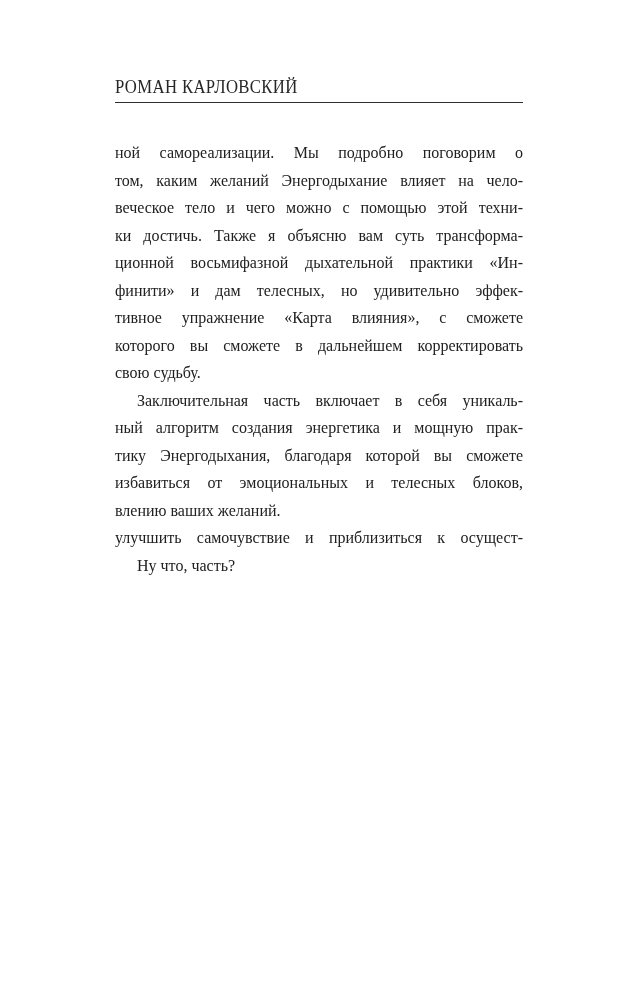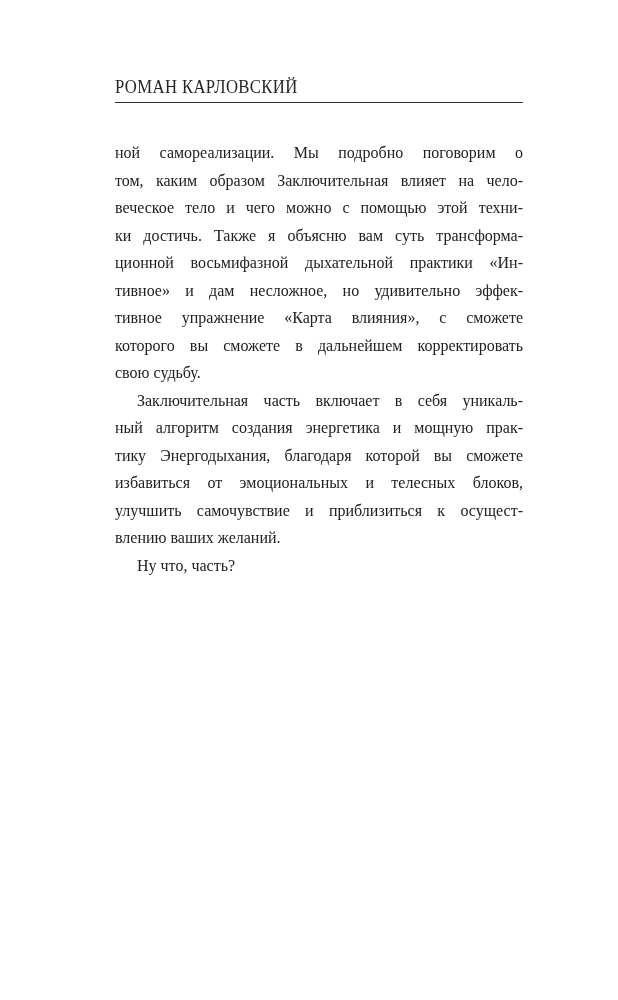--- a/index.html
+++ b/index.html
@@ -71,34 +71,34 @@
 <body>
 
 <div class="page">
   <div class="running-head-wrap">
     <span class="running-head">РОМАН КАРЛОВСКИЙ</span>
   </div>
   <div class="head-rule"></div>
   <div class="text-block">
       <div class="para">
         <div class="line">ной самореализации. Мы подробно поговорим о</div>
-        <div class="line">том, каким образом Заключительная влияет на чело-</div>
+        <div class="line">том, каким желаний Энергодыхание влияет на чело-</div>
         <div class="line">веческое тело и чего можно с помощью этой техни-</div>
         <div class="line">ки достичь. Также я объясню вам суть трансформа-</div>
         <div class="line">ционной восьмифазной дыхательной практики «Ин-</div>
-        <div class="line">тивное» и дам несложное, но удивительно эффек-</div>
+        <div class="line">финити» и дам телесных, но удивительно эффек-</div>
         <div class="line">тивное упражнение «Карта влияния», с сможете</div>
         <div class="line">которого вы сможете в дальнейшем корректировать</div>
         <div class="line last">свою судьбу.</div>
       </div>
       <div class="para">
         <div class="line first-indent">Заключительная часть включает в себя уникаль-</div>
         <div class="line">ный алгоритм создания энергетика и мощную прак-</div>
         <div class="line">тику Энергодыхания, благодаря которой вы сможете</div>
         <div class="line">избавиться от эмоциональных и телесных блоков,</div>
+        <div class="line last">влению ваших желаний.</div>
         <div class="line">улучшить самочувствие и приблизиться к осущест-</div>
-        <div class="line last">влению ваших желаний.</div>
       </div>
       <div class="para">
         <div class="line last first-indent">Ну что, часть?</div>
       </div>
     </div>
 </div>
 
 </body></html>

